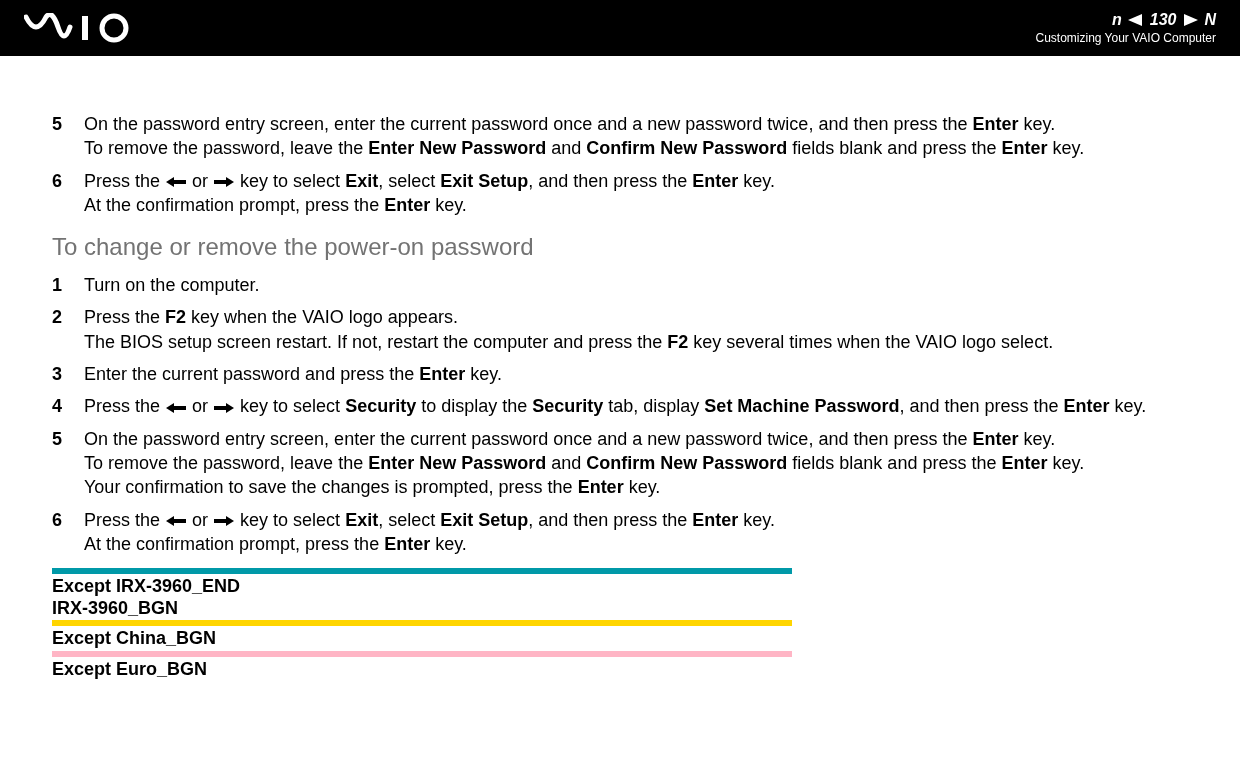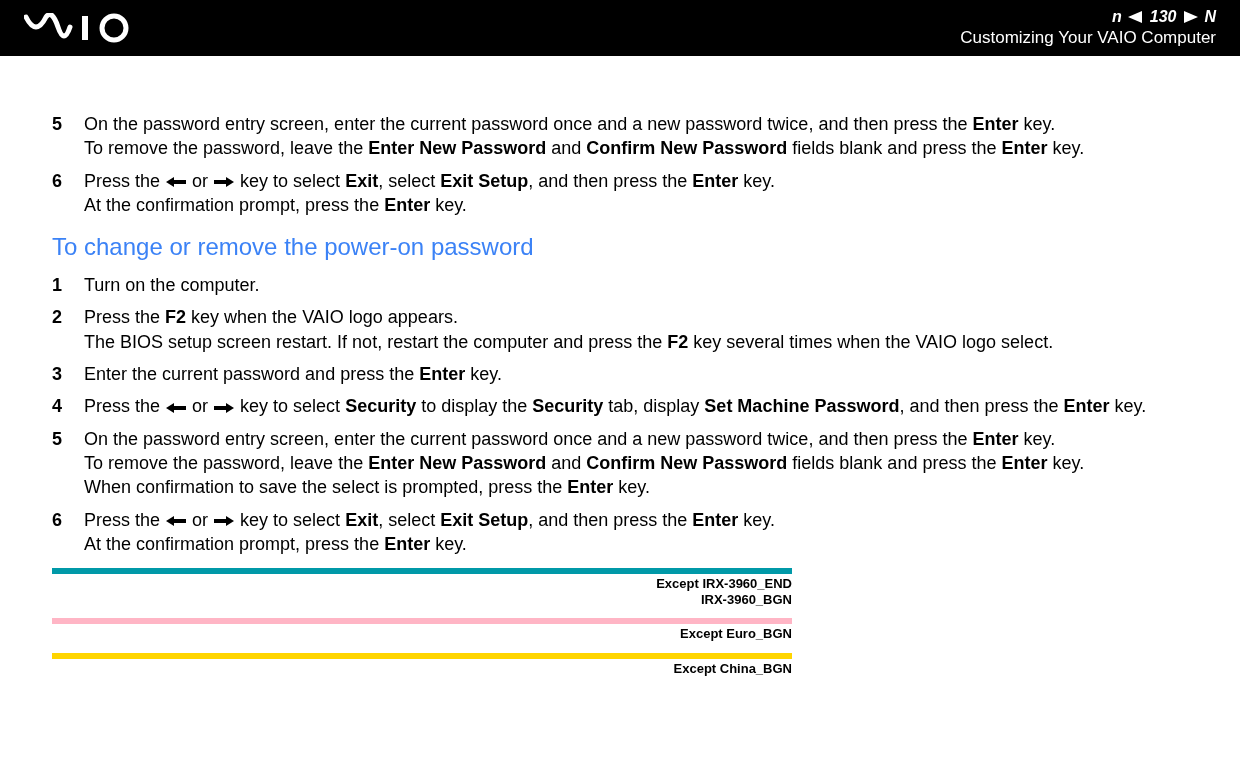--- a/index.html
+++ b/index.html
@@ -47,21 +47,21 @@
       border-top: 6px solid transparent;
       border-bottom: 6px solid transparent;
     }
     .nav-tri.back { border-right: 14px solid #fff; }
     .nav-tri.fwd { border-left: 14px solid #fff; }
     .nav-label {
       font-style: italic;
       padding: 0 2px;
     }
     .section-title {
-      font-size: 17px;
+      font-size: 12px;
       margin-top: 2px;
     }
     .content {
       padding: 56px 40px 20px 52px;
     }
     .step {
       display: flex;
       align-items: flex-start;
       margin-bottom: 8px;
       line-height: 1.35;
@@ -77,44 +77,43 @@
     .arrow-icon {
       display: inline-block;
       vertical-align: middle;
       width: 20px;
       height: 10px;
       position: relative;
       margin: 0 1px;
     }
     .arrow-icon svg { display: block; }
     .heading {
-      color: #3b82f6;
+      color: #737373;
       font-size: 24px;
       margin: 16px 0 12px 0;
       font-weight: 400;
     }
     .markers {
       width: 740px;
       margin-top: 12px;
     }
     .marker-row {
       margin-bottom: 0;
     }
     .marker-bar {
       height: 6px;
     }
     .marker-bar.teal { background: #0099a8; }
     .marker-bar.yellow { background: #ffd500; }
     .marker-bar.pink { background: #ffb5c5; }
     .marker-label {
-      font-size: 13px;
+      font-size: 18px;
       font-weight: bold;
-      padding: 2px 0 11px 0;
+      padding: 2px 0 1px 0;
       line-height: 1.2;
-      text-align: right;
     }
   </style>
 </head>
 <body>
 
 <div class="header">
   <div class="vaio-logo">
     <svg width="130" height="30" viewBox="0 0 130 30">
       <path d="M2 4 Q 12 24 22 4 Q 28 -4 34 14 Q 40 32 46 14" stroke="#fff" stroke-width="5" fill="none" stroke-linecap="round"></path>
       <rect x="58" y="3" width="6" height="24" fill="#fff"></rect>
@@ -186,21 +185,21 @@
             <path d="M20 5 L12 0 L12 3 L0 3 L0 7 L12 7 L12 10 Z" fill="#000"></path>
           </svg></span><span> key to select </span><span class="bold">Security</span><span> to display the </span><span class="bold">Security</span><span> tab, display </span><span class="bold">Set Machine Password</span><span>, and then press the </span><span class="bold">Enter</span><span> key.</span>
     </div>
   </div>
 
   <div class="step">
     <div class="step-num">5</div>
     <div class="step-body">
       <span>On the password entry screen, enter the current password once and a new password twice, and then press the </span><span class="bold">Enter</span><span> key.</span><br>
       <span>To remove the password, leave the </span><span class="bold">Enter New Password</span><span> and </span><span class="bold">Confirm New Password</span><span> fields blank and press the </span><span class="bold">Enter</span><span> key.</span><br>
-      <span>When confirmation to save the select is prompted, press the </span><span class="bold">Enter</span><span> key.</span>
+      <span>Your confirmation to save the changes is prompted, press the </span><span class="bold">Enter</span><span> key.</span>
     </div>
   </div>
 
   <div class="step">
     <div class="step-num">6</div>
     <div class="step-body">
       <span>Press the </span><span class="arrow-icon"><svg width="20" height="10">
             <path d="M0 5 L8 0 L8 3 L20 3 L20 7 L8 7 L8 10 Z" fill="#000"></path>
           </svg></span><span> or </span><span class="arrow-icon"><svg width="20" height="10">
             <path d="M20 5 L12 0 L12 3 L0 3 L0 7 L12 7 L12 10 Z" fill="#000"></path>
@@ -211,22 +210,22 @@
 
   <div class="markers">
     <div class="marker-row">
       <div class="marker-bar teal"></div>
       <div class="marker-label">
         <span>Except IRX-3960_END</span><br>
         <span>IRX-3960_BGN</span>
       </div>
     </div>
     <div class="marker-row">
+      <div class="marker-bar yellow"></div>
+      <div class="marker-label">Except China_BGN</div>
+    </div>
+    <div class="marker-row">
       <div class="marker-bar pink"></div>
       <div class="marker-label">Except Euro_BGN</div>
     </div>
-    <div class="marker-row">
-      <div class="marker-bar yellow"></div>
-      <div class="marker-label">Except China_BGN</div>
-    </div>
   </div>
 
 </div>
 
 </body></html>

